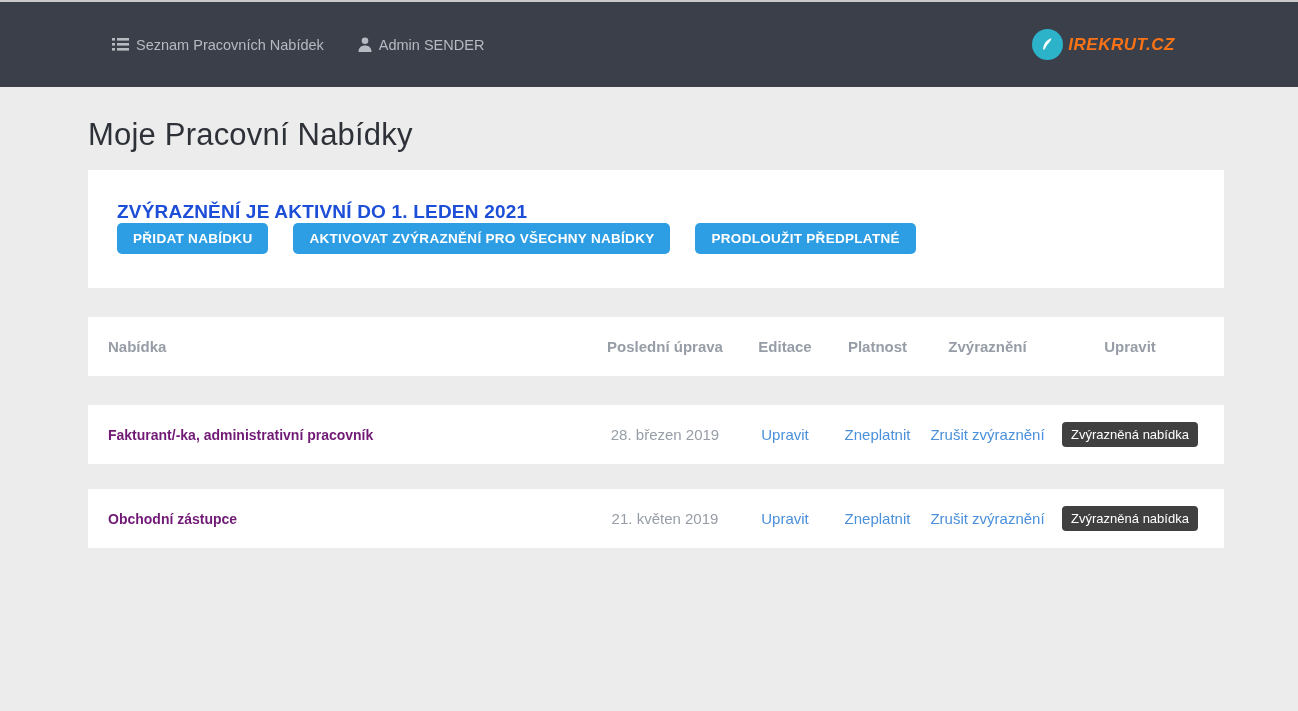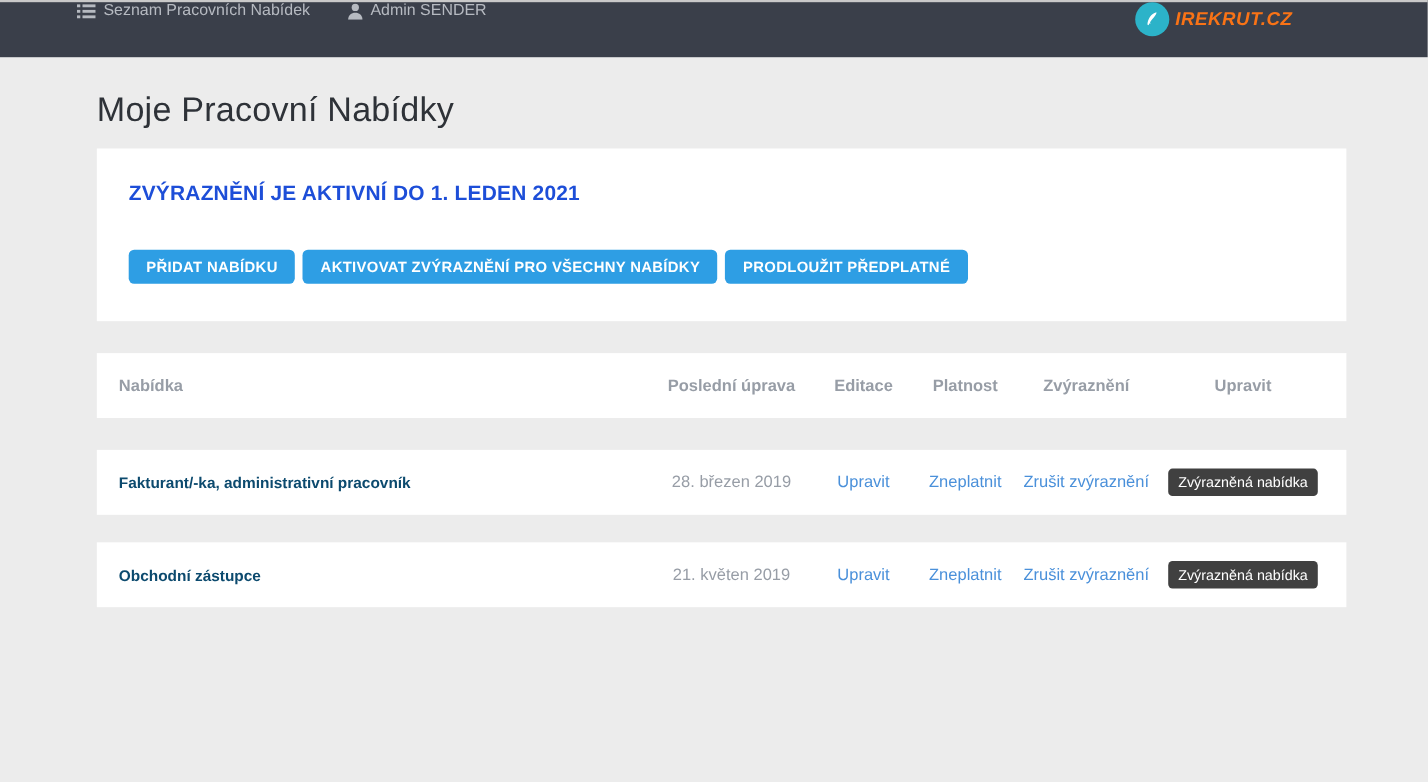--- a/index.html
+++ b/index.html
@@ -5,25 +5,25 @@
   * { margin: 0; padding: 0; box-sizing: border-box; }
   html, body {
     width: 1298px; height: 711px;
     background: #ececec;
     font-family: "Liberation Sans", sans-serif;
     overflow: hidden;
   }
 
   
   .navbar {
-    height: 52px;
+    height: 87px;
     background: #3a3f4a;
     display: flex;
-    align-items: flex-start;
-    padding-left: 70px;
+    align-items: center;
+    padding-left: 112px;
     border-top: 2px solid #c9c9c9;
   }
   .nav-item {
     display: flex;
     align-items: center;
     gap: 7px;
     color: #b6bac1;
     font-size: 14.5px;
     margin-right: 34px;
     cursor: pointer;
@@ -74,23 +74,22 @@
     background: #ffffff;
     padding: 31px 29px 34px 29px;
   }
   .card-heading {
     font-size: 19px;
     font-weight: bold;
     color: #1d4ed8;
     letter-spacing: 0.2px;
   }
   .card-buttons {
-    margin-top: 39px;
-    display: flex;
-    gap: 7px;
+    display: flex;
+    gap: 25px;
   }
   .btn {
     background: #2e9ee4;
     color: #ffffff;
     border: none;
     border-radius: 5px;
     height: 31px;
     padding: 0 16px;
     font-family: "Liberation Sans", sans-serif;
     font-size: 13.5px;
@@ -119,21 +118,21 @@
   .col-valid  { width: 95px;  text-align: center; }
   .col-hl     { width: 125px; text-align: center; }
   .col-status { width: 160px; text-align: center; }
 
   .th {
     color: #979da6;
     font-size: 15px;
     font-weight: 700;
   }
   .job-name {
-    color: #0c4a6e;
+    color: #701a75;
     font-size: 14px;
     font-weight: bold;
   }
   .date-text {
     color: #979da6;
     font-size: 15px;
   }
   .link {
     color: #4a90da;
     font-size: 15px;

